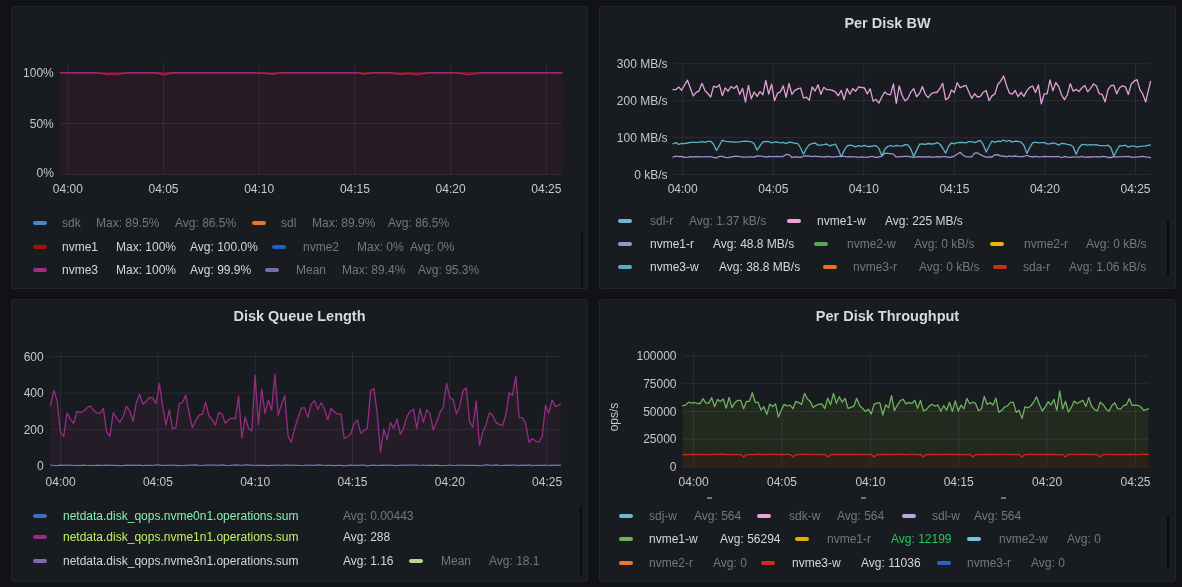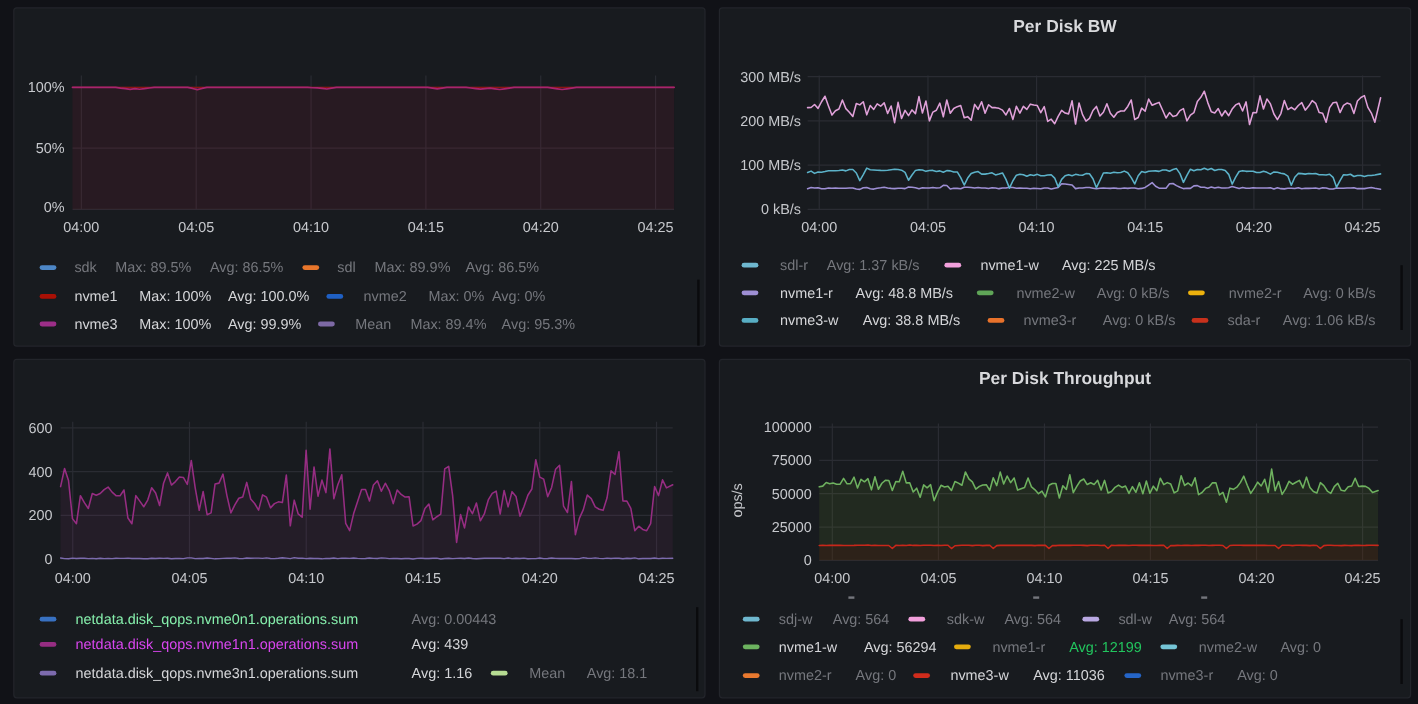--- a/index.html
+++ b/index.html
@@ -119,20 +119,21 @@
       <i style="left:223px;background:#e8722b"></i>
       <b style="left:253px;color:#75777d">nvme3-r</b>
       <b style="left:319px;color:#75777d">Avg: 0 kB/s</b>
       <i style="left:393px;background:#c7311c"></i>
       <b style="left:423px;color:#75777d">sda-r</b>
       <b style="left:469px;color:#75777d">Avg: 1.06 kB/s</b>
     </div>
     <div style="position:absolute;left:567px;top:214px;width:2px;height:54px;background:#0a0b0d"></div>
 </div>
 <div class="panel" style="left:11px;top:299px">
+<div class="ptitle">Disk Queue Length</div>
 <svg width="577" height="283" style="position:absolute;left:0;top:0">
       <line x1="48.6" y1="51.4" x2="48.6" y2="166.5" stroke="#2a2c33" stroke-width="1"></line>
       <line x1="145.9" y1="51.4" x2="145.9" y2="166.5" stroke="#2a2c33" stroke-width="1"></line>
       <line x1="243.2" y1="51.4" x2="243.2" y2="166.5" stroke="#2a2c33" stroke-width="1"></line>
       <line x1="340.5" y1="51.4" x2="340.5" y2="166.5" stroke="#2a2c33" stroke-width="1"></line>
       <line x1="437.8" y1="51.4" x2="437.8" y2="166.5" stroke="#2a2c33" stroke-width="1"></line>
       <line x1="535.1" y1="51.4" x2="535.1" y2="166.5" stroke="#2a2c33" stroke-width="1"></line>
       <line x1="38.5" y1="56.6" x2="548.6" y2="56.6" stroke="#2a2c33" stroke-width="1"></line>
       <line x1="38.5" y1="93.0" x2="548.6" y2="93.0" stroke="#2a2c33" stroke-width="1"></line>
       <line x1="38.5" y1="129.4" x2="548.6" y2="129.4" stroke="#2a2c33" stroke-width="1"></line>
@@ -151,22 +152,22 @@
       <text x="437.8" y="185.9" text-anchor="middle" font-size="12" fill="#c6c8cc">04:20</text>
       <text x="535.1" y="185.9" text-anchor="middle" font-size="12" fill="#c6c8cc">04:25</text>
     </svg>
 <div class="lr" style="top:207.5px">
       <i style="left:21px;background:#3871c1"></i>
       <b style="left:51px;color:#86efac">netdata.disk_qops.nvme0n1.operations.sum</b>
       <b style="left:331px;color:#75777d">Avg: 0.00443</b>
     </div>
     <div class="lr" style="top:229px">
       <i style="left:21px;background:#962d82"></i>
-      <b style="left:51px;color:#d946ef">netdata.disk_qops.nvme1n1.operations.sum</b>
-      <b style="left:331px;color:#d5d6d9">Avg: 439</b>
+      <b style="left:51px;color:#bef264">netdata.disk_qops.nvme1n1.operations.sum</b>
+      <b style="left:331px;color:#d5d6d9">Avg: 288</b>
     </div>
     <div class="lr" style="top:253px">
       <i style="left:21px;background:#7d6bae"></i>
       <b style="left:51px;color:#d5d6d9">netdata.disk_qops.nvme3n1.operations.sum</b>
       <b style="left:331px;color:#d5d6d9">Avg: 1.16</b>
       <i style="left:397px;background:#b6dc92"></i>
       <b style="left:429px;color:#75777d">Mean</b>
       <b style="left:477px;color:#75777d">Avg: 18.1</b>
     </div>
     <div style="position:absolute;left:568px;top:206px;width:2px;height:70px;background:#0a0b0d"></div>

